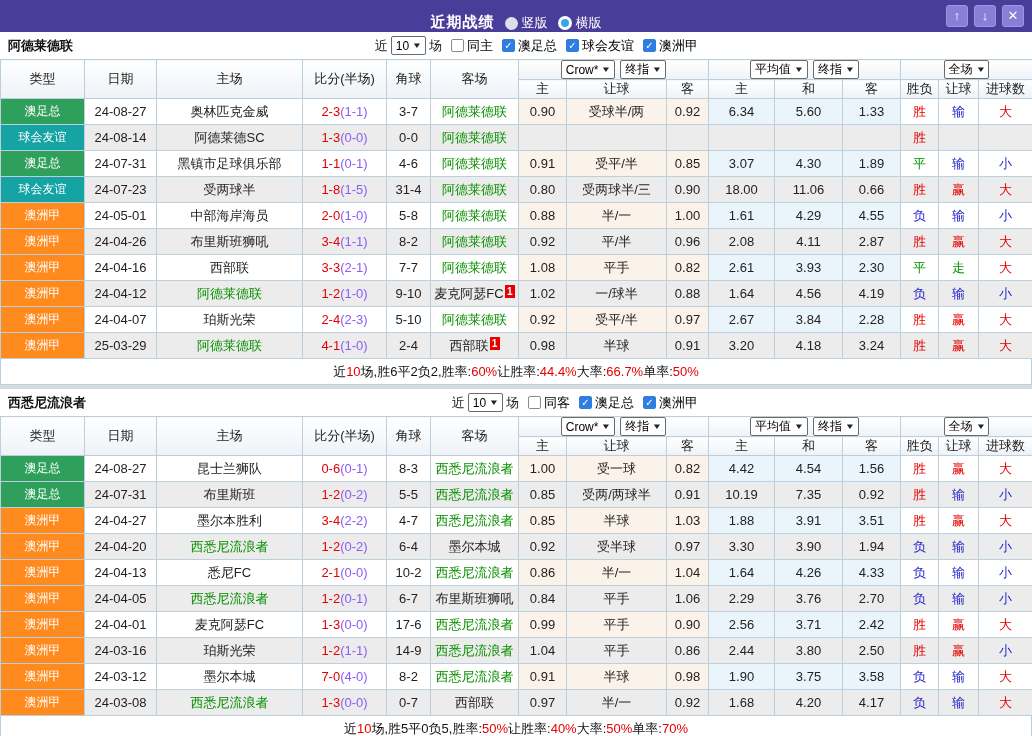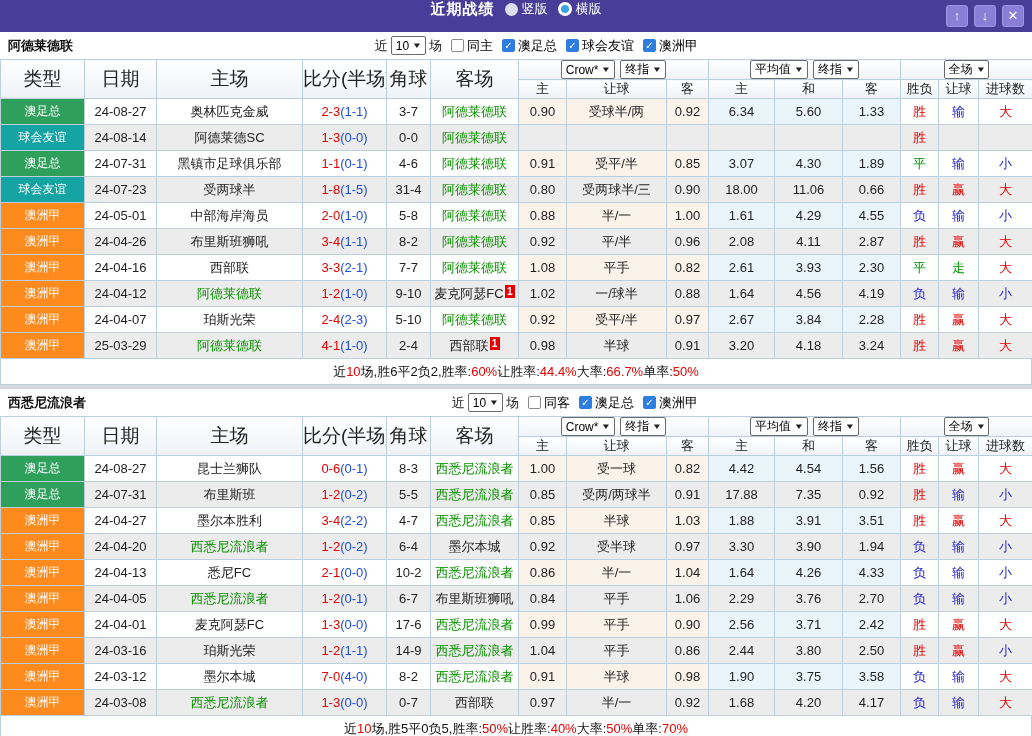--- a/index.html
+++ b/index.html
@@ -10,21 +10,21 @@
   }
   .page { width:1032px; }
 
   
   .titlebar {
     height:32px; background:#4a3d99; position:relative;
     display:flex; align-items:center; color:#fff;
   }
   .title-center {
     position:absolute; left:0; right:0; top:0; bottom:0;
-    display:flex; align-items:flex-start; justify-content:center; gap:10px;
+    display:flex; align-items:flex-end; justify-content:center; gap:10px;
   }
   .title-text { font-weight:bold; font-size:15px; letter-spacing:1px; }
   .radio-item { display:inline-flex; align-items:center; gap:4px; font-size:13px; cursor:default; }
   .radio-dot { width:13px; height:13px; border-radius:50%; background:#dcdcе8; background:#dedeea; }
   .radio-ring { width:14px; height:14px; border-radius:50%; border:3px solid #fff; background:#3aa4e6; }
   .win-btns { margin-left:auto; display:flex; gap:6px; padding-right:8px; z-index:2; }
   .win-btn {
     width:22px; height:22px; background:#8a7ed6; border:1px solid #a195e2; border-radius:3px;
     color:#fff; font-weight:bold; font-size:13px; line-height:20px; text-align:center; cursor:pointer;
   }
@@ -45,30 +45,30 @@
   .cb.checked { background:#2f7de1; color:#fff; border:1px solid #2f7de1; }
   .cb.unchecked { background:#fff; border:1px solid #8a8a8a; color:transparent; }
   .cb-label { font-size:13px; color:#000; }
 
   
   table { border-collapse:collapse; table-layout:fixed; width:1032px; text-align:center; font-size:13px; }
   th, td { border:1px solid #bccfdd; padding:0; overflow:hidden; white-space:nowrap; }
   thead th { font-weight:normal; color:#222; background:linear-gradient(#ffffff,#eef2f7); }
   .sel-row th { height:20px; }
   .sub-row th { height:17px; font-size:13px; }
-  .head-main { font-size:19px;margin-left:44px; }
+  .head-main { font-size:13px;margin-left:44px; }
   tbody td { height:26px; }
   tr.odd td { background:#fff; }
   tr.even td { background:#ececec; }
   tr.odd td.col-crow { background:#fbf3ea; }
   tr.odd td.col-avg  { background:#eaf5fb; }
   td.lg { color:#fff; font-size:12px; }
   td.focal { color:#0a9000; }
   .score-main { color:#e60000; }
-  .score-half { color:#1d4ed8; }
+  .score-half { color:#8b5cf6; }
   .badge {
     display:inline-block; background:#e60000; color:#fff; font-size:10px; font-weight:bold;
     width:10px; height:13px; line-height:13px; vertical-align:3px; margin-left:1px;
   }
   .r-red { color:#e60000; }
   .r-green { color:#009000; }
   .r-blue { color:#2323cc; }
 
   .summary {
     height:26px; border:1px solid #bccfdd; border-top:none; display:flex;
@@ -492,21 +492,21 @@
         <tr class="even">
           <td class="lg" style="background: rgb(47, 160, 92);">澳足总</td>
           <td>24-07-31</td>
           <td>布里斯班</td>
           <td><span class="score-main">1-2</span><span class="score-half">(0-2)</span></td>
           <td>5-5</td>
           <td class="focal"><span>西悉尼流浪者</span></td>
           <td class="col-crow">0.85</td>
           <td class="col-crow">受两/两球半</td>
           <td class="col-crow">0.91</td>
-          <td class="col-avg">17.88</td>
+          <td class="col-avg">10.19</td>
           <td class="col-avg">7.35</td>
           <td class="col-avg">0.92</td>
           <td class="r-red">胜</td>
           <td class="r-blue">输</td>
           <td class="r-blue">小</td>
         </tr>
         <tr class="odd">
           <td class="lg" style="background: rgb(255, 138, 30);">澳洲甲</td>
           <td>24-04-27</td>
           <td>墨尔本胜利</td>

